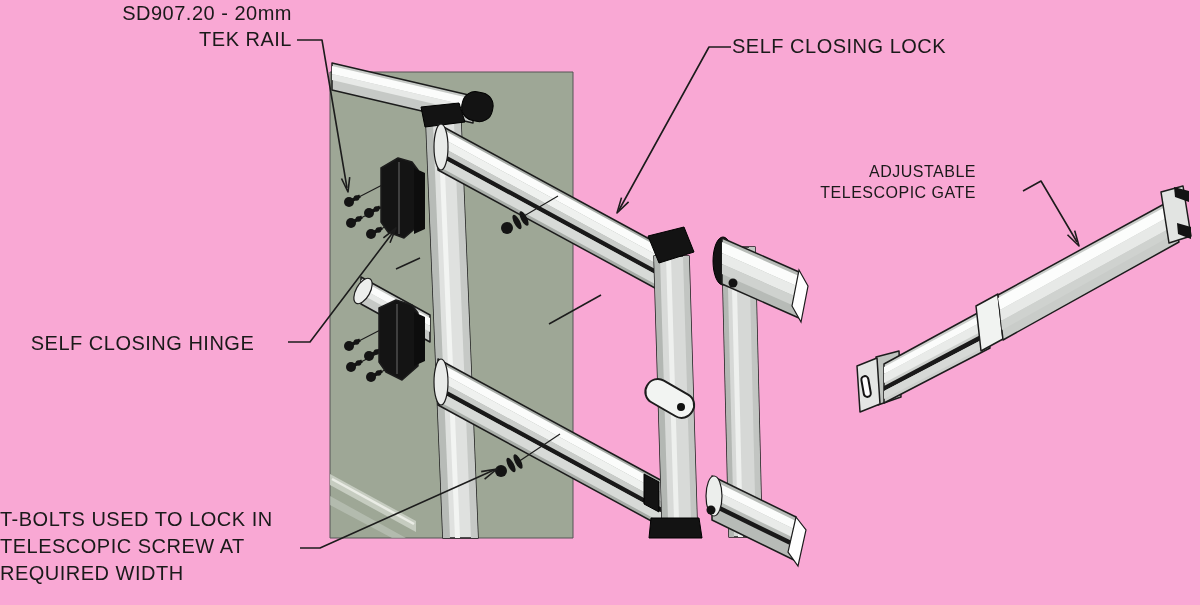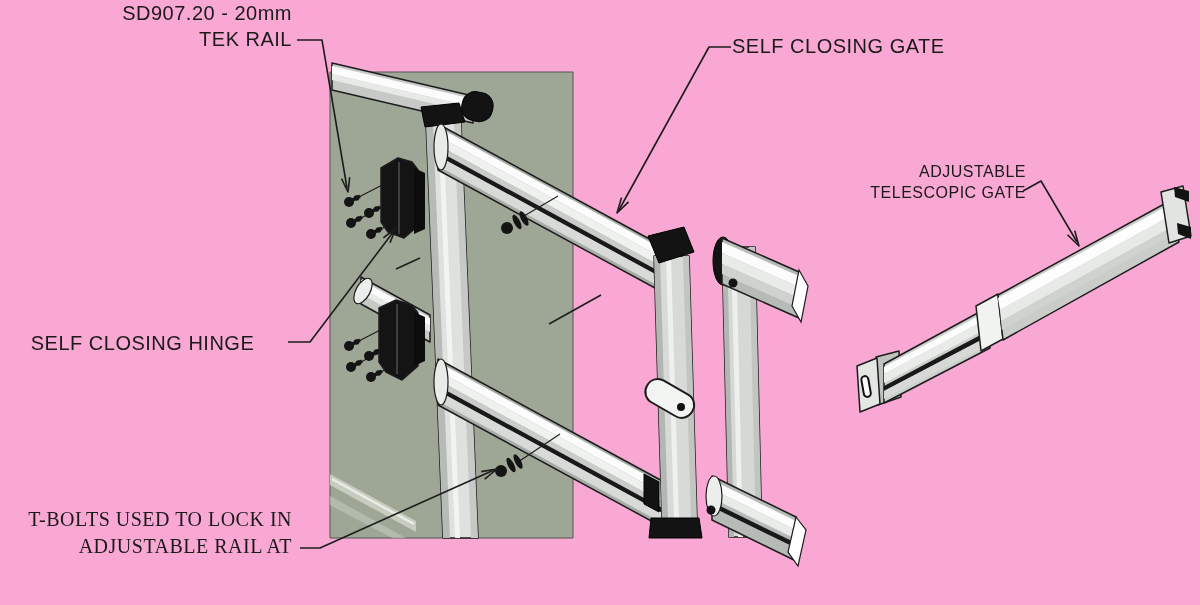--- a/index.html
+++ b/index.html
@@ -6,23 +6,23 @@
   .stage{position:relative;width:1200px;height:605px;background:#f9a8d4;overflow:hidden;
          font-family:"Liberation Sans",sans-serif;color:#1a1a1a;}
   svg{position:absolute;left:0;top:0;}
   .ol{stroke:#1c1c1c;stroke-width:1.5;stroke-linejoin:round;}
   .thin{stroke:#1c1c1c;stroke-width:1.5;fill:none;}
   .leader{stroke:#1c1c1c;stroke-width:1.6;fill:none;stroke-linejoin:round;}
   .asm{stroke:#1c1c1c;stroke-width:1.1;fill:none;}
   .lbl{position:absolute;font-size:20px;letter-spacing:.5px;line-height:26px;white-space:nowrap;}
   .lbl-tek{left:0;top:14;width:292px;text-align:right;}
   .lbl-gate{left:732px;top:33px;}
-  .lbl-adj{left:794px;top:161px;width:232px;text-align:right;font-size:16px;line-height:21px;}
+  .lbl-adj{left:744px;top:161px;width:232px;text-align:right;font-size:16px;line-height:21px;}
   .lbl-hinge{left:0;top:330px;width:285px;text-align:center;}
-  .lbl-tbolts{left:0;top:506px;width:292px;text-align:right;line-height:27px;font-family:Liberation Serif, serif;}
+  .lbl-tbolts{left:0;top:506px;width:292px;line-height:27px;}
 </style>
 </head>
 <body>
 
 <div class="stage">
 
 <svg width="1200" height="605" viewBox="0 0 1200 605">
 
   <g>
     <polygon points="330,72 573,72 573,538 330,538" fill="#9ea796" stroke="#555" stroke-width="1"></polygon>
@@ -244,27 +244,28 @@
     <polyline points="300,548 320,548 494,470" class="leader"></polyline>
     <path d="M481.2,471.6 L497,469 L484.6,479.1" class="leader"></path>
   </g>
 </svg>
 
   <div class="lbl lbl-tek">
     <div>SD907.20 - 20mm</div>
     <div>TEK RAIL</div>
   </div>
 
-  <div class="lbl lbl-gate">SELF CLOSING GATE</div>
+  <div class="lbl lbl-gate">SELF CLOSING LOCK</div>
 
   <div class="lbl lbl-adj">
     <div>ADJUSTABLE</div>
     <div>TELESCOPIC GATE</div>
   </div>
 
   <div class="lbl lbl-hinge">SELF CLOSING HINGE</div>
 
   <div class="lbl lbl-tbolts">
     <div>T-BOLTS USED TO LOCK IN</div>
-    <div>ADJUSTABLE RAIL AT</div>
+    <div>TELESCOPIC SCREW AT</div>
+    <div>REQUIRED WIDTH</div>
   </div>
 
 </div>
 
 </body></html>

